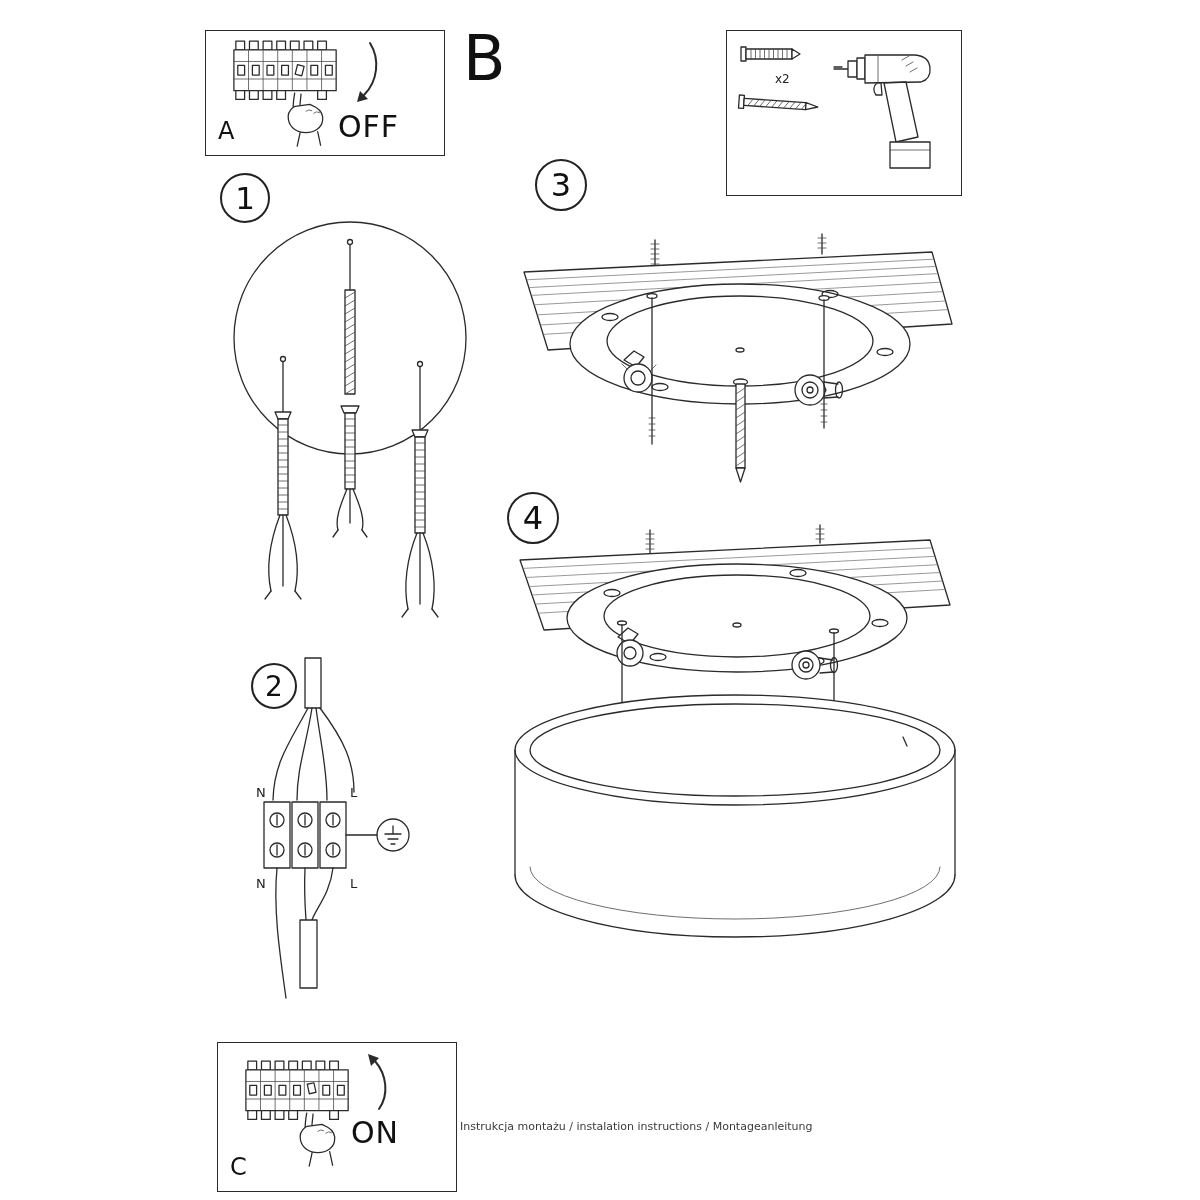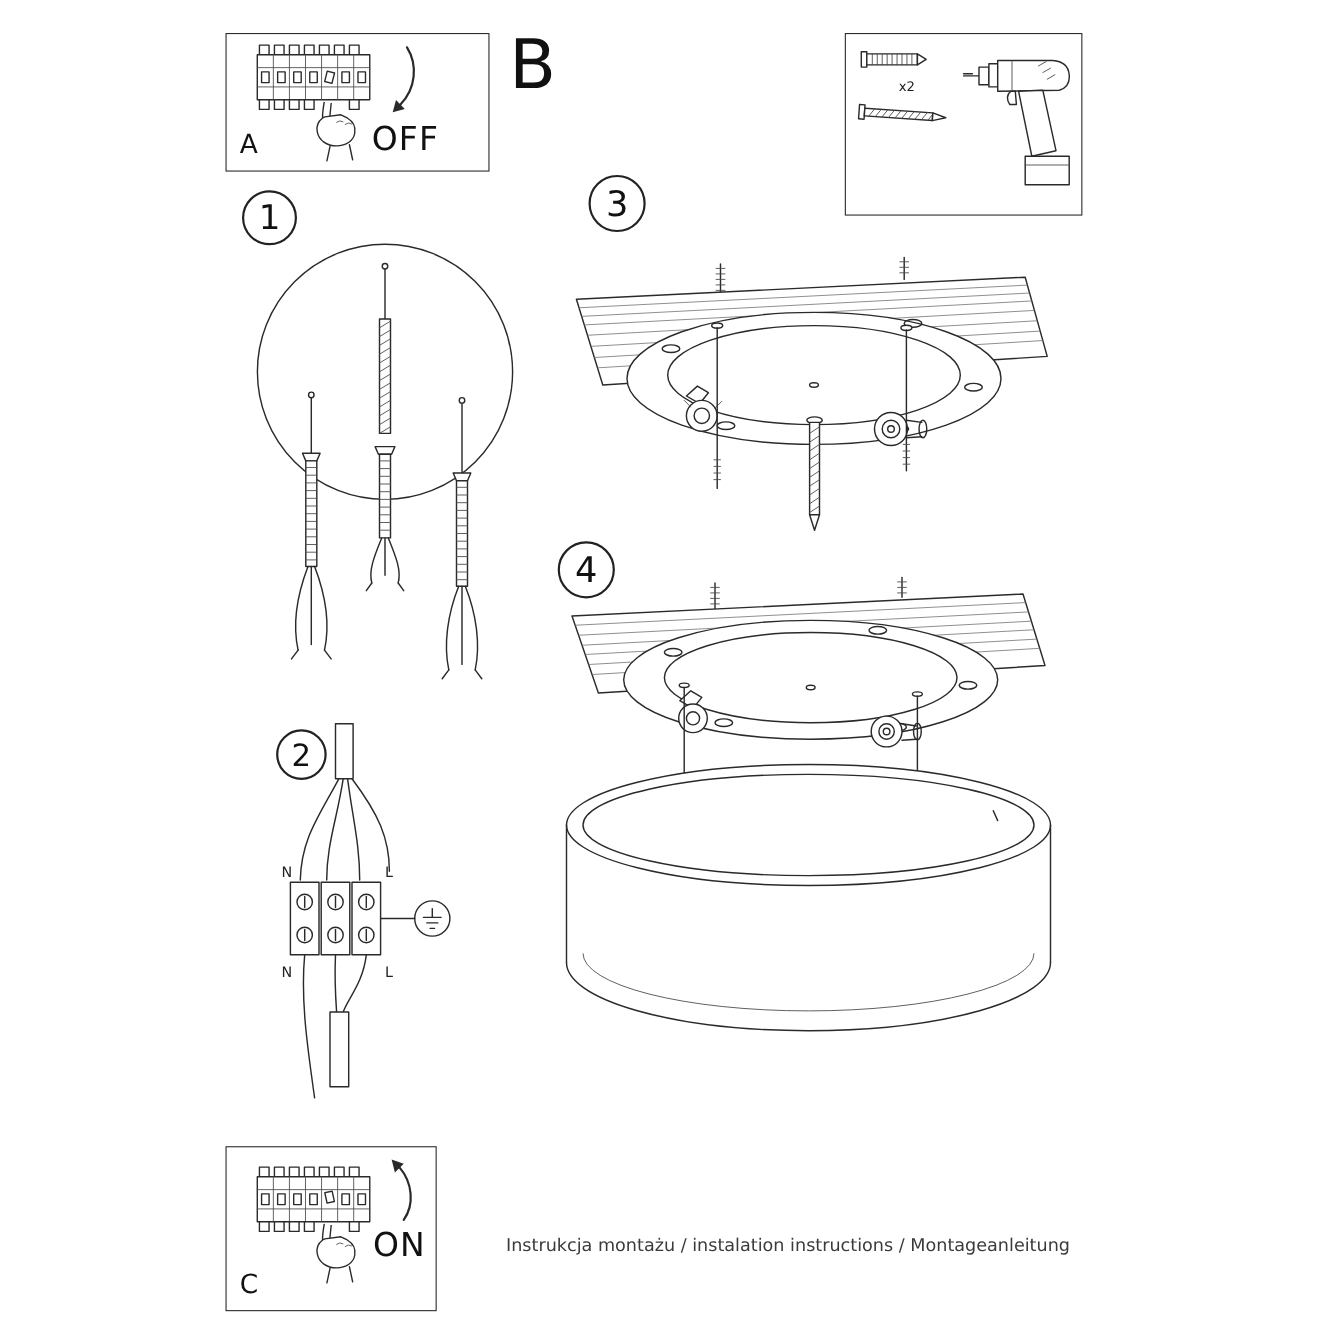--- a/index.html
+++ b/index.html
@@ -17,21 +17,21 @@
   .lbl{font-size:13px;fill:#222;font-family:"DejaVu Sans","Liberation Sans",sans-serif}
   .x2t{font-size:12px;fill:#222;font-family:"DejaVu Sans","Liberation Sans",sans-serif}
   .corner-letter{position:absolute;left:12px;bottom:10px;font-size:24px;color:#111}
   .switch-state{position:absolute;font-size:30px;letter-spacing:1px;color:#111}
   .big-letter{position:absolute;left:463px;top:28px;font-size:62px;line-height:1;color:#111}
   .step-circle{position:absolute;border:2px solid #222;border-radius:50%;background:#fff;display:flex;align-items:center;justify-content:center;color:#111}
   .step-circle.c1{left:220px;top:173px;width:50px;height:50px;font-size:31px}
   .step-circle.c2{left:251px;top:663px;width:46px;height:46px;font-size:28px}
   .step-circle.c3{left:535px;top:159px;width:52px;height:52px;font-size:32px}
   .step-circle.c4{left:507px;top:492px;width:52px;height:52px;font-size:32px}
-  .footer{position:absolute;left:460px;top:1118px;font-size:16px;color:#3a3a3a;line-height:1.7}
+  .footer{position:absolute;left:460px;top:1118px;font-size:11px;color:#3a3a3a;line-height:1.7}
 </style>
 </head>
 <body>
 
 <div class="page">
 
   <div class="panel" style="left:205px;top:30px;width:240px;height:126px">
     <svg width="112" height="122" viewBox="0 0 115 125" style="left:24px;top:6px">
       <g>
         <rect class="sf" x="6" y="4" width="9" height="9"></rect>
@@ -71,21 +71,21 @@
     <svg width="36" height="70" viewBox="0 0 36 70" style="left:138px;top:8px">
       <path class="s" style="stroke-width:2" d="M26,4 C36,20 34,42 20,56"></path>
       <polygon class="fill" points="13,63 24,60 16,52"></polygon>
     </svg>
     <span class="switch-state" style="left:132px;top:78px">OFF</span>
     <span class="corner-letter">A</span>
   </div>
 
   <div class="big-letter">B</div>
 
-  <div class="panel" style="left:768px;top:30px;width:216px;height:166px">
+  <div class="panel" style="left:726px;top:30px;width:236px;height:166px">
     <svg width="236" height="166" viewBox="0 0 236 166" style="left:0;top:0">
       <g>
         <rect class="sf" x="14" y="16" width="5" height="14"></rect>
         <rect class="sf" x="19" y="18" width="46" height="10"></rect>
         <path class="t" d="M24,18 V28 M28.5,18 V28 M33,18 V28 M37.5,18 V28 M42,18 V28 M46.5,18 V28 M51,18 V28 M55.5,18 V28 M60,18 V28"></path>
         <path class="sf" d="M65,18 L73,23 L65,28 Z"></path>
       </g>
       <text class="x2t" x="48" y="52">x2</text>
       <g transform="rotate(4 12 70)">
         <rect class="sf" x="12" y="64" width="5" height="13"></rect>
@@ -304,21 +304,21 @@
       <ellipse class="sf" cx="235" cy="225" rx="220" ry="55"></ellipse>
       <ellipse class="s" cx="235" cy="225" rx="205" ry="46"></ellipse>
       <line class="s" x1="15" y1="225" x2="15" y2="350"></line>
       <line class="s" x1="455" y1="225" x2="455" y2="350"></line>
       <path class="s" d="M15,350 A220,62 0 0 0 455,350"></path>
       <path class="t" d="M30,342 A205,52 0 0 0 440,342"></path>
       <path class="s" d="M403,212 l4,9"></path>
     </g>
   </svg>
 
-  <div class="panel" style="left:205px;top:1042px;width:192px;height:150px">
+  <div class="panel" style="left:217px;top:1042px;width:240px;height:150px">
     <svg width="112" height="122" viewBox="0 0 115 125" style="left:24px;top:14px">
       <g>
         <rect class="sf" x="6" y="4" width="9" height="9"></rect>
           <rect class="sf" x="20" y="4" width="9" height="9"></rect>
           <rect class="sf" x="34" y="4" width="9" height="9"></rect>
           <rect class="sf" x="48" y="4" width="9" height="9"></rect>
           <rect class="sf" x="62" y="4" width="9" height="9"></rect>
           <rect class="sf" x="76" y="4" width="9" height="9"></rect>
           <rect class="sf" x="90" y="4" width="9" height="9"></rect>
       </g>

